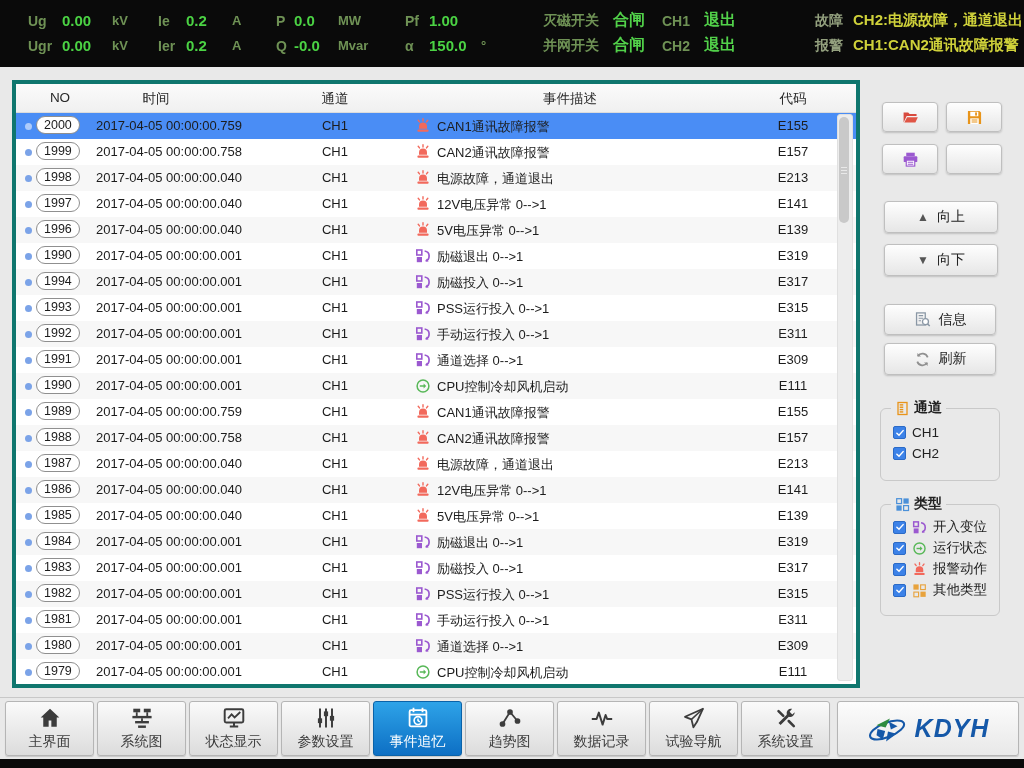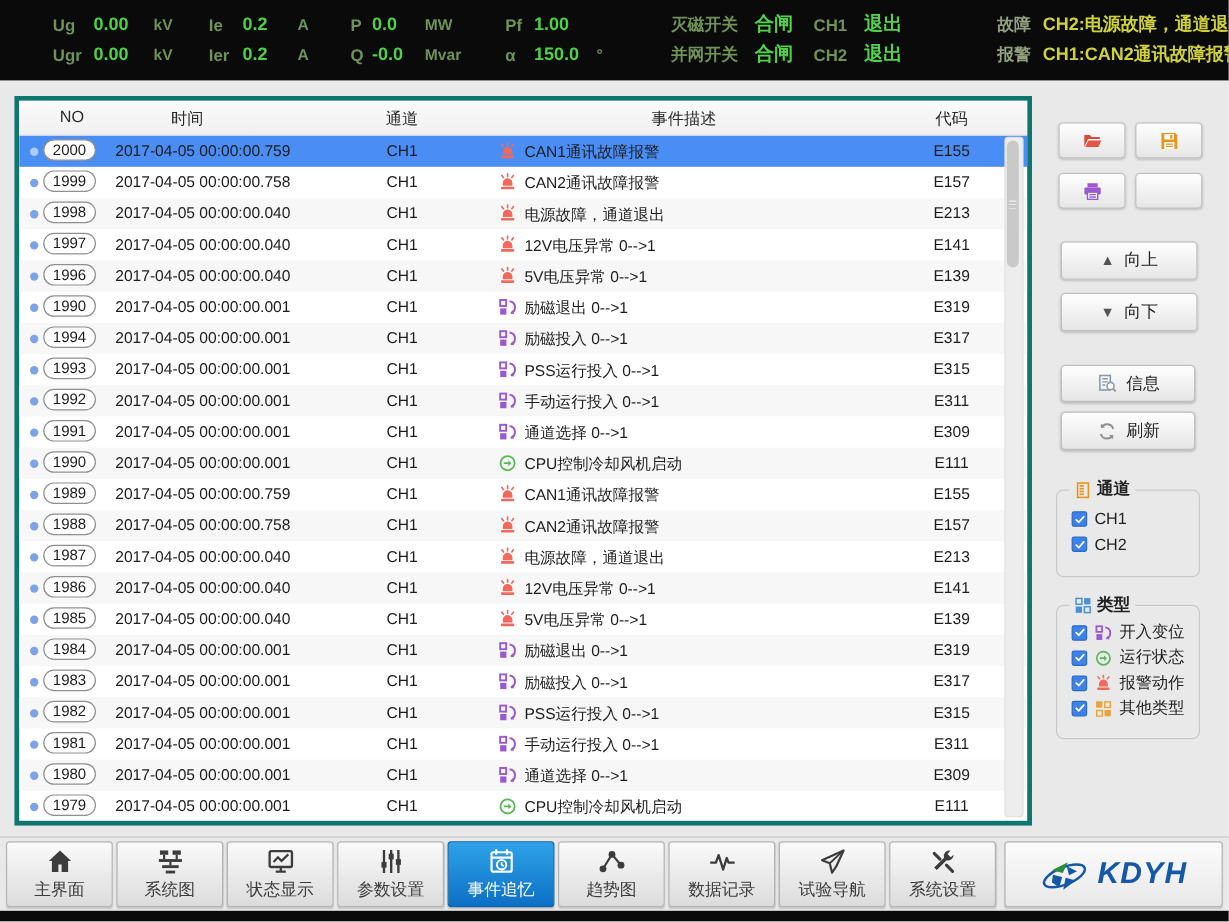--- a/index.html
+++ b/index.html
@@ -1,20 +1,20 @@
 <!DOCTYPE html>
 <html><head>
 <meta charset="utf-8">
 <style>
   html,body{margin:0;padding:0;}
   body{width:1024px;height:768px;position:relative;overflow:hidden;background:#e9e9e9;
        font-family:"Liberation Sans","DejaVu Sans",sans-serif;-webkit-font-smoothing:antialiased;}
   
   #topbar{position:absolute;left:0;top:0;width:1024px;height:67px;background:#0a0a0a;}
-  .tb-group{position:absolute;top:8px;margin-left:16px;}
+  .tb-group{position:absolute;top:8px;}
   .tb-row{height:25px;display:flex;align-items:center;white-space:nowrap;}
   .tb-label{color:#6f9255;font-weight:bold;font-size:14px;}
   .tb-value{color:#4bd344;font-weight:bold;font-size:15px;}
   .tb-unit{color:#6f9255;font-weight:bold;font-size:13px;}
   .tb-status-label{color:#6f9255;font-weight:bold;font-size:14px;}
   .tb-status-value{color:#52d24a;font-weight:bold;font-size:16px;margin-left:14px;}
   .tb-alert-label{color:#93a07e;font-weight:bold;font-size:14px;padding-left:27px;}
   .tb-alert-value{color:#cfd13a;font-weight:bold;font-size:15px;margin-left:10px;}
   
   #table-panel{position:absolute;left:12px;top:80px;width:848px;height:608px;background:#fff;

